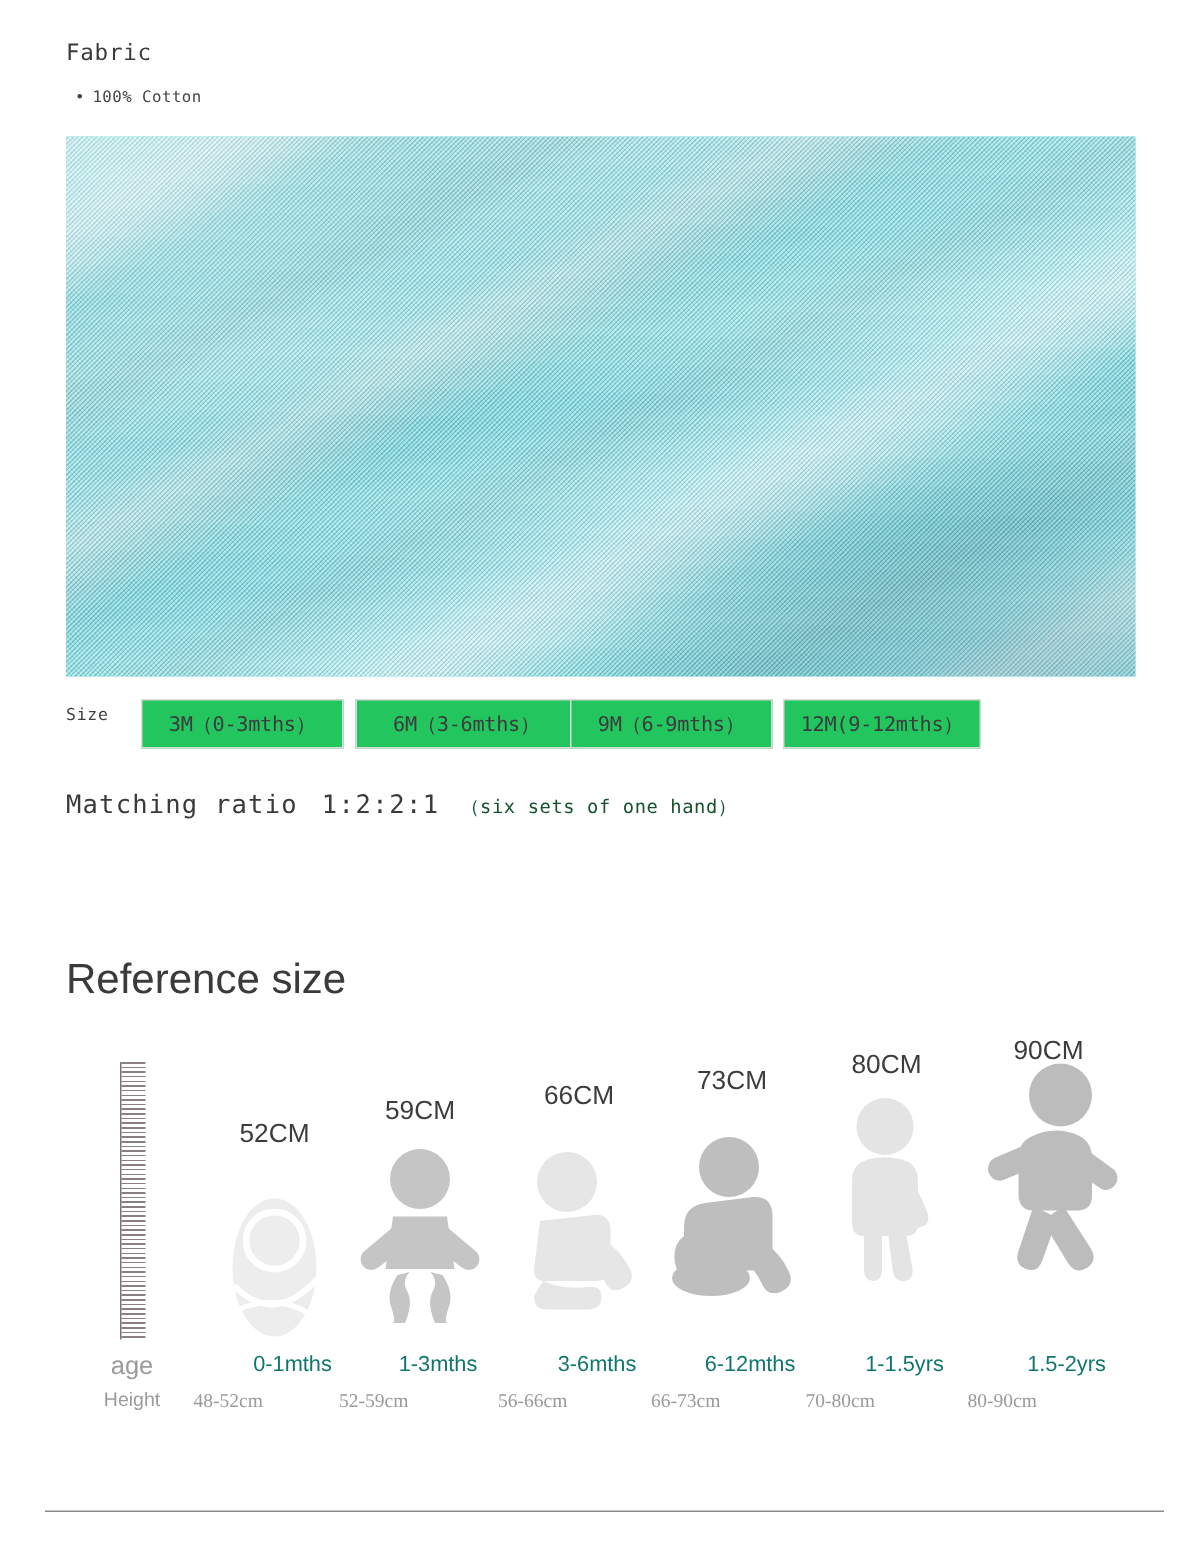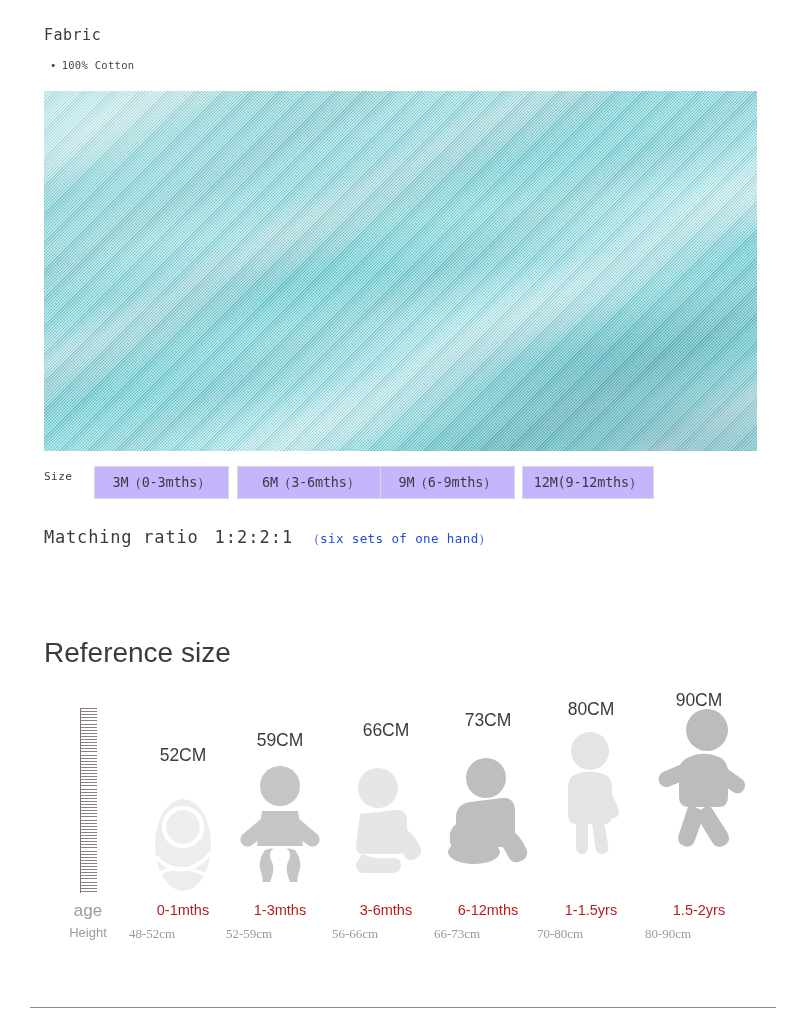--- a/index.html
+++ b/index.html
@@ -132,21 +132,21 @@
     height: 33px;
     border: 1px solid #d9d9d9;
     display: flex;
     align-items: center;
     justify-content: center;
     font-family: "DejaVu Sans Mono", monospace;
     font-size: 13.5px;
     color: #3c3c3c;
     white-space: nowrap;
     letter-spacing: -0.2px;
-    background: #c4b5fd;
+    background: #22c55e;
   }
   .size-box.b0 { left: 94px;  width: 135px; }
   .size-box.b1 { left: 237px; width: 148px; }
   .size-box.b2 { left: 380px; width: 135px; }
   .size-box.b3 { left: 522px; width: 132px; }
 
   
   .ratio-line {
     position: absolute;
     left: 44px;
@@ -154,21 +154,21 @@
     font-family: "DejaVu Sans Mono", monospace;
     font-size: 17px;
     color: #3a3a3a;
     letter-spacing: 0.8px;
     white-space: nowrap;
   }
   .ratio-line .ratio-val { margin-left: 16px; letter-spacing: 1px; }
   .ratio-line .ratio-note {
     margin-left: 14px;
     font-size: 12.5px;
-    color: #1d4ed8;
+    color: #14532d;
     letter-spacing: 0.4px;
   }
 
   
   .ref-title {
     position: absolute;
     left: 44px;
     top: 637px;
     font-family: "Liberation Sans", sans-serif;
     font-size: 28px;
@@ -221,25 +221,25 @@
     color: #3c3c3c;
   }
   .fig-box {
     position: absolute;
     left: 0; width: 108px;
     height: 130px;
   }
   .fig-box svg { position: absolute; bottom: 0; left: 50%; transform: translateX(-50%); }
   .fig-col .age {
     position: absolute;
-    top: 212px; left: 0; width: 108px;
+    top: 212px; left: 12px; width: 108px;
     text-align: center;
     font-family: "Liberation Sans", sans-serif;
     font-size: 14.5px;
-    color: #b91c1c;
+    color: #0f766e;
   }
   .fig-col .hgt {
     position: absolute;
     top: 236px; left: 0; width: 108px;
     text-align: left;
     font-family: Liberation Serif, serif;
     font-size: 13px;
     color: #9a9a9a;
   }
 

